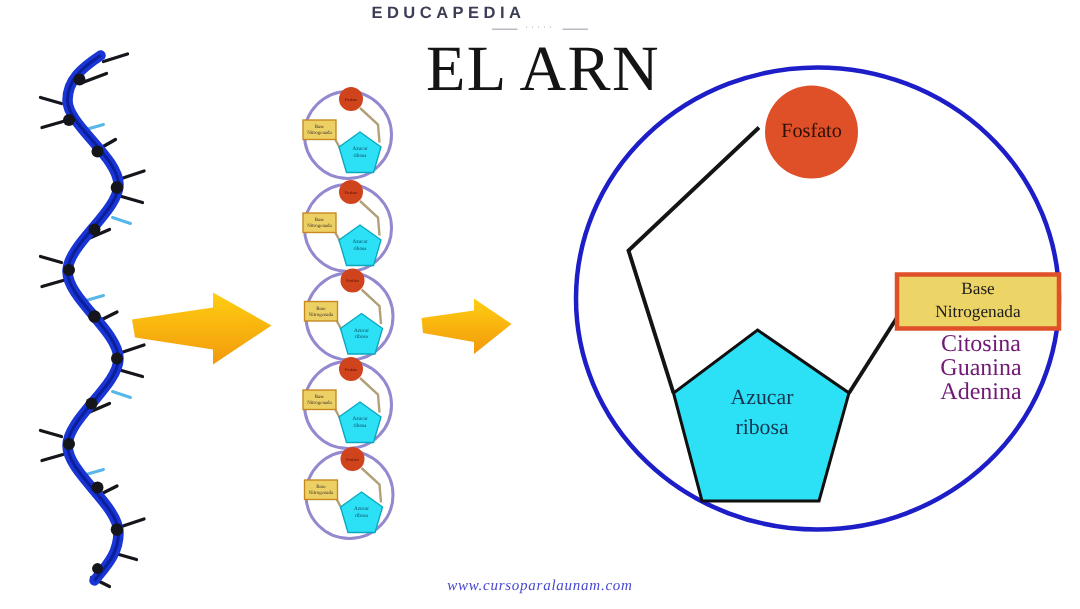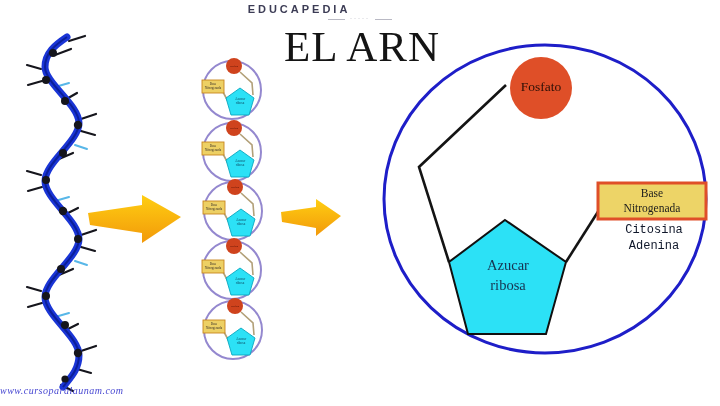--- a/index.html
+++ b/index.html
@@ -21,24 +21,24 @@
   .tagline .tl-dots{font-size:6px;color:#9a9aa8;letter-spacing:2px;line-height:6px;}
   .title{
     top:24px;left:0;width:724px;text-align:center;
     font-size:43px;line-height:46px;color:#141414;letter-spacing:1px;
   }
   
   .lbl{position:absolute;text-align:center;}
   .fosfato-lbl{left:501px;top:79px;width:80px;font-size:13.5px;color:#2c1007;}
   .azucar-lbl{left:452px;top:255px;width:112px;font-size:14.5px;line-height:20px;color:#173350;}
   .base-lbl{left:599px;top:186px;width:106px;font-size:11.5px;line-height:15px;color:#1c1c1c;}
-  .bases-list{left:604px;top:222px;width:100px;font-size:12px;line-height:16px;color:#0f172a;font-family:Liberation Mono, monospace;}
+  .bases-list{left:604px;top:222px;width:100px;font-size:16px;line-height:16px;color:#701a75;}
   
   .website{
-    top:385px;left:0;width:720px;text-align:left;
+    top:385px;left:0;width:720px;text-align:center;
     font-style:italic;font-size:10px;color:#4747d2;letter-spacing:0.5px;
   }
   svg{position:absolute;display:block;}
 </style>
 </head>
 <body>
 
 <div class="stage">
 
   <div class="abs logo">EDUCAPEDIA</div>
@@ -151,18 +151,19 @@
   <div class="lbl azucar-lbl">
     <div>Azucar</div>
     <div>ribosa</div>
   </div>
   <div class="lbl base-lbl">
     <div>Base</div>
     <div>Nitrogenada</div>
   </div>
   <div class="lbl bases-list">
     <div>Citosina</div>
+    <div>Guanina</div>
     <div>Adenina</div>
   </div>
 
   <div class="abs website">www.cursoparalaunam.com</div>
 
 </div>
 
 </body></html>

